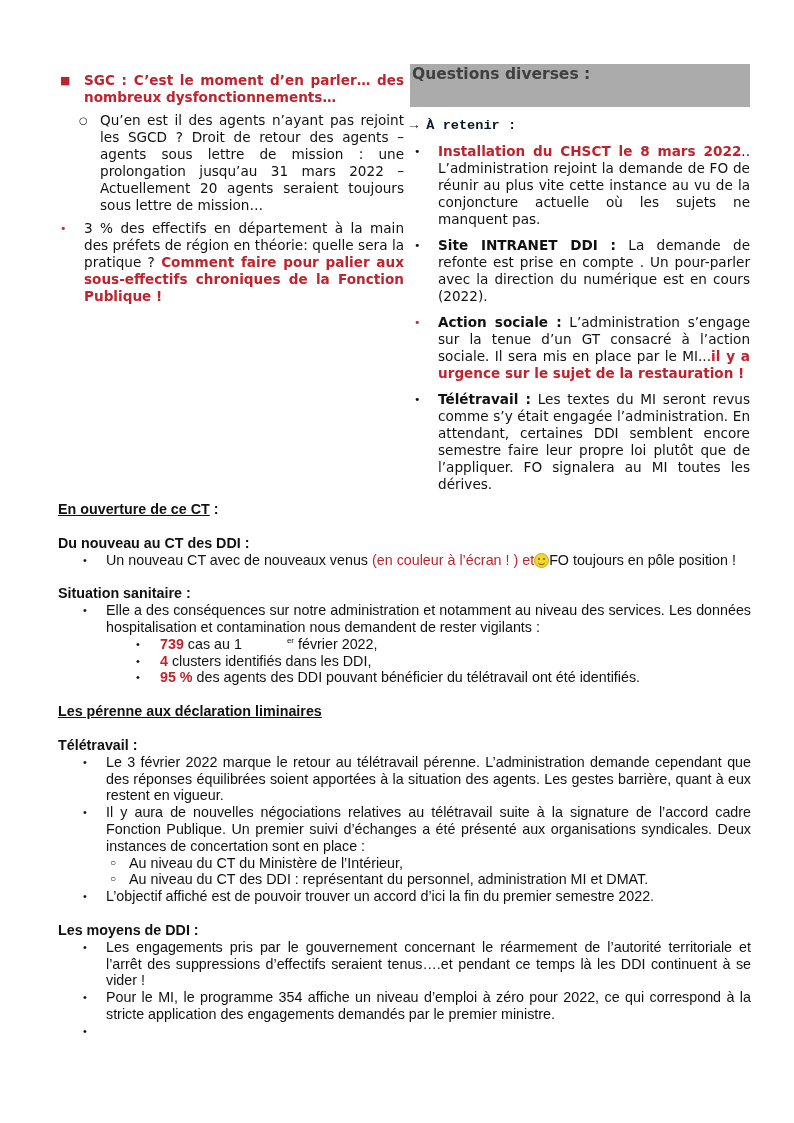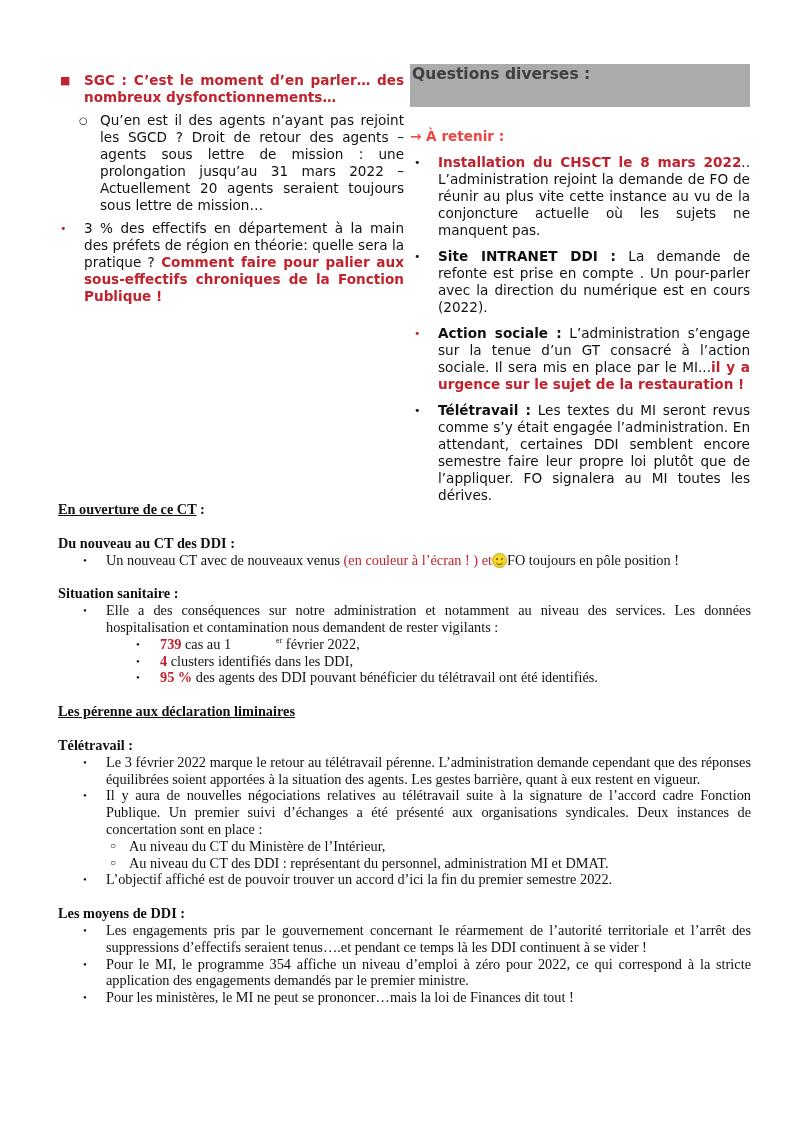--- a/index.html
+++ b/index.html
@@ -11,26 +11,26 @@
   
   .col-left { position:absolute; left:58px; top:72px; width:346px; font-size:13.6px; line-height:17px; }
   .col-right { position:absolute; left:410px; top:64px; width:340px; font-size:13.6px; line-height:17px; }
 
   .item { position:relative; padding-left:26px; text-align:justify; }
   .item .bul { position:absolute; left:2px; top:0; font-size:11px; }
   .sub { position:relative; padding-left:42px; text-align:justify; margin-top:6px; }
   .sub .bul { position:absolute; left:21px; top:0; font-size:10px; }
 
   .qd-header { background:#ababab; height:43px; color:#404040; font-weight:bold; font-size:15.5px; padding:2px 0 0 2px; box-sizing:border-box; }
-  .retenir { color:#ef4444; font-weight:bold; margin-top:21px; font-size:13.6px; }
+  .retenir { color:#0f172a; font-weight:bold; margin-top:10px; font-size:13.6px;font-family:Liberation Mono, monospace; }
   .right-item { position:relative; padding-left:28px; text-align:justify; margin-top:9px; }
   .right-item .bul { position:absolute; left:4px; top:0; font-size:11px; }
 
   
-  .bottom { position:absolute; left:58px; top:501px; width:693px; font-family:Liberation Serif, serif; font-size:14.3px; line-height:16.8px; }
+  .bottom { position:absolute; left:58px; top:501px; width:693px; font-family:Liberation Sans, sans-serif; font-size:14.3px; line-height:16.8px; }
   .h-under { font-weight:bold; text-decoration:underline; }
   .h { font-weight:bold; }
   .bitem { position:relative; padding-left:48px; text-align:justify; }
   .bitem .bul { position:absolute; left:25px; top:0; font-size:11px; }
   .bsub { position:relative; padding-left:102px; }
   .bsub .bul { position:absolute; left:78px; top:0; font-size:11px; }
   .bsub2 { position:relative; padding-left:71px; }
   .bsub2 .bul { position:absolute; left:52px; top:0; font-size:10px; }
   .gap { height:17px; }
   .smiley { display:inline-block; width:15px; height:15px; border-radius:50%; background:#f3d62a; border:1px solid #c9a90e; vertical-align:-3px; position:relative; box-sizing:border-box; }
@@ -133,15 +133,14 @@
   <div class="bitem">
     <span class="bul">•</span>
     <span>Les engagements pris par le gouvernement concernant le réarmement de l’autorité territoriale et l’arrêt des suppressions d’effectifs seraient tenus….et pendant ce temps là les DDI continuent à se vider !</span>
   </div>
   <div class="bitem">
     <span class="bul">•</span>
     <span>Pour le MI, le programme 354 affiche un niveau d’emploi à zéro pour 2022, ce qui correspond à la stricte application des engagements demandés par le premier ministre.</span>
   </div>
   <div class="bitem">
     <span class="bul">•</span>
-    <span>Pour les ministères, le MI ne peut se prononcer…mais la loi de Finances dit tout !</span>
   </div>
 </div>
 
 </body></html>

